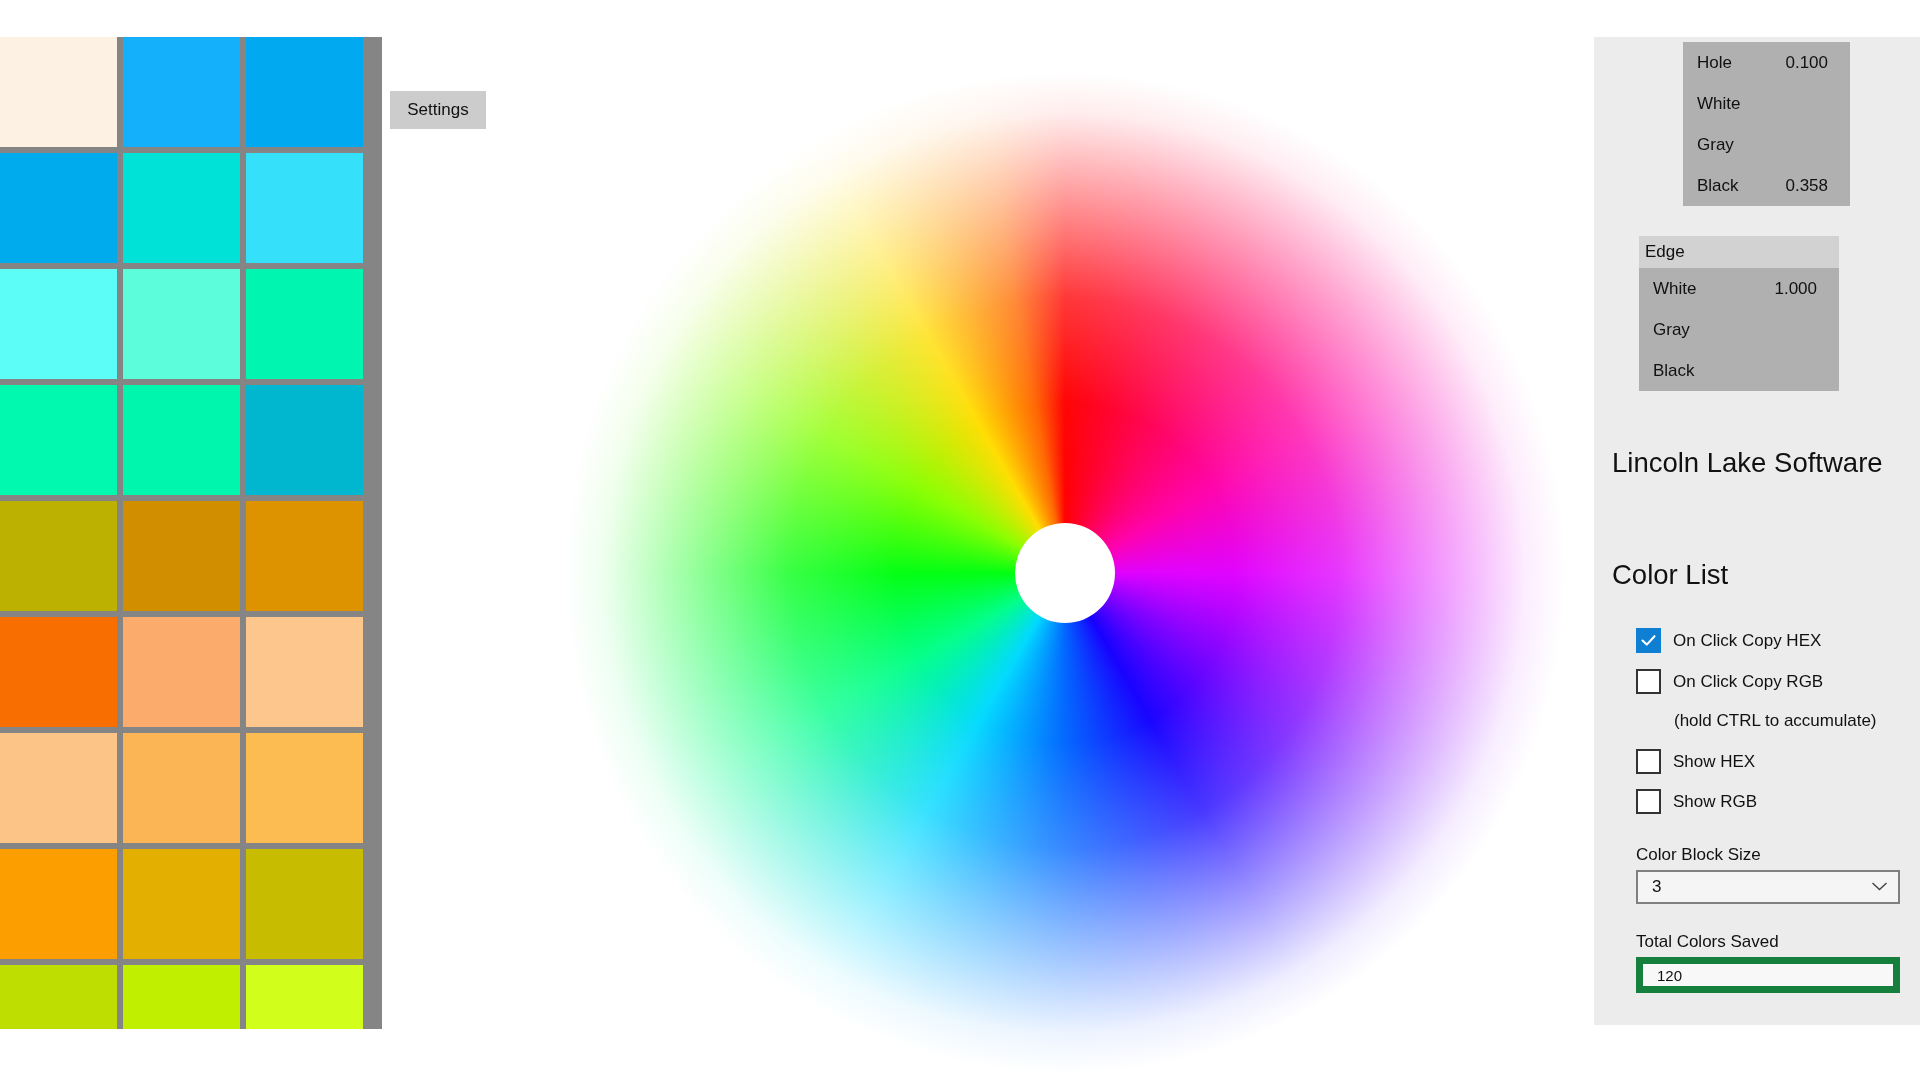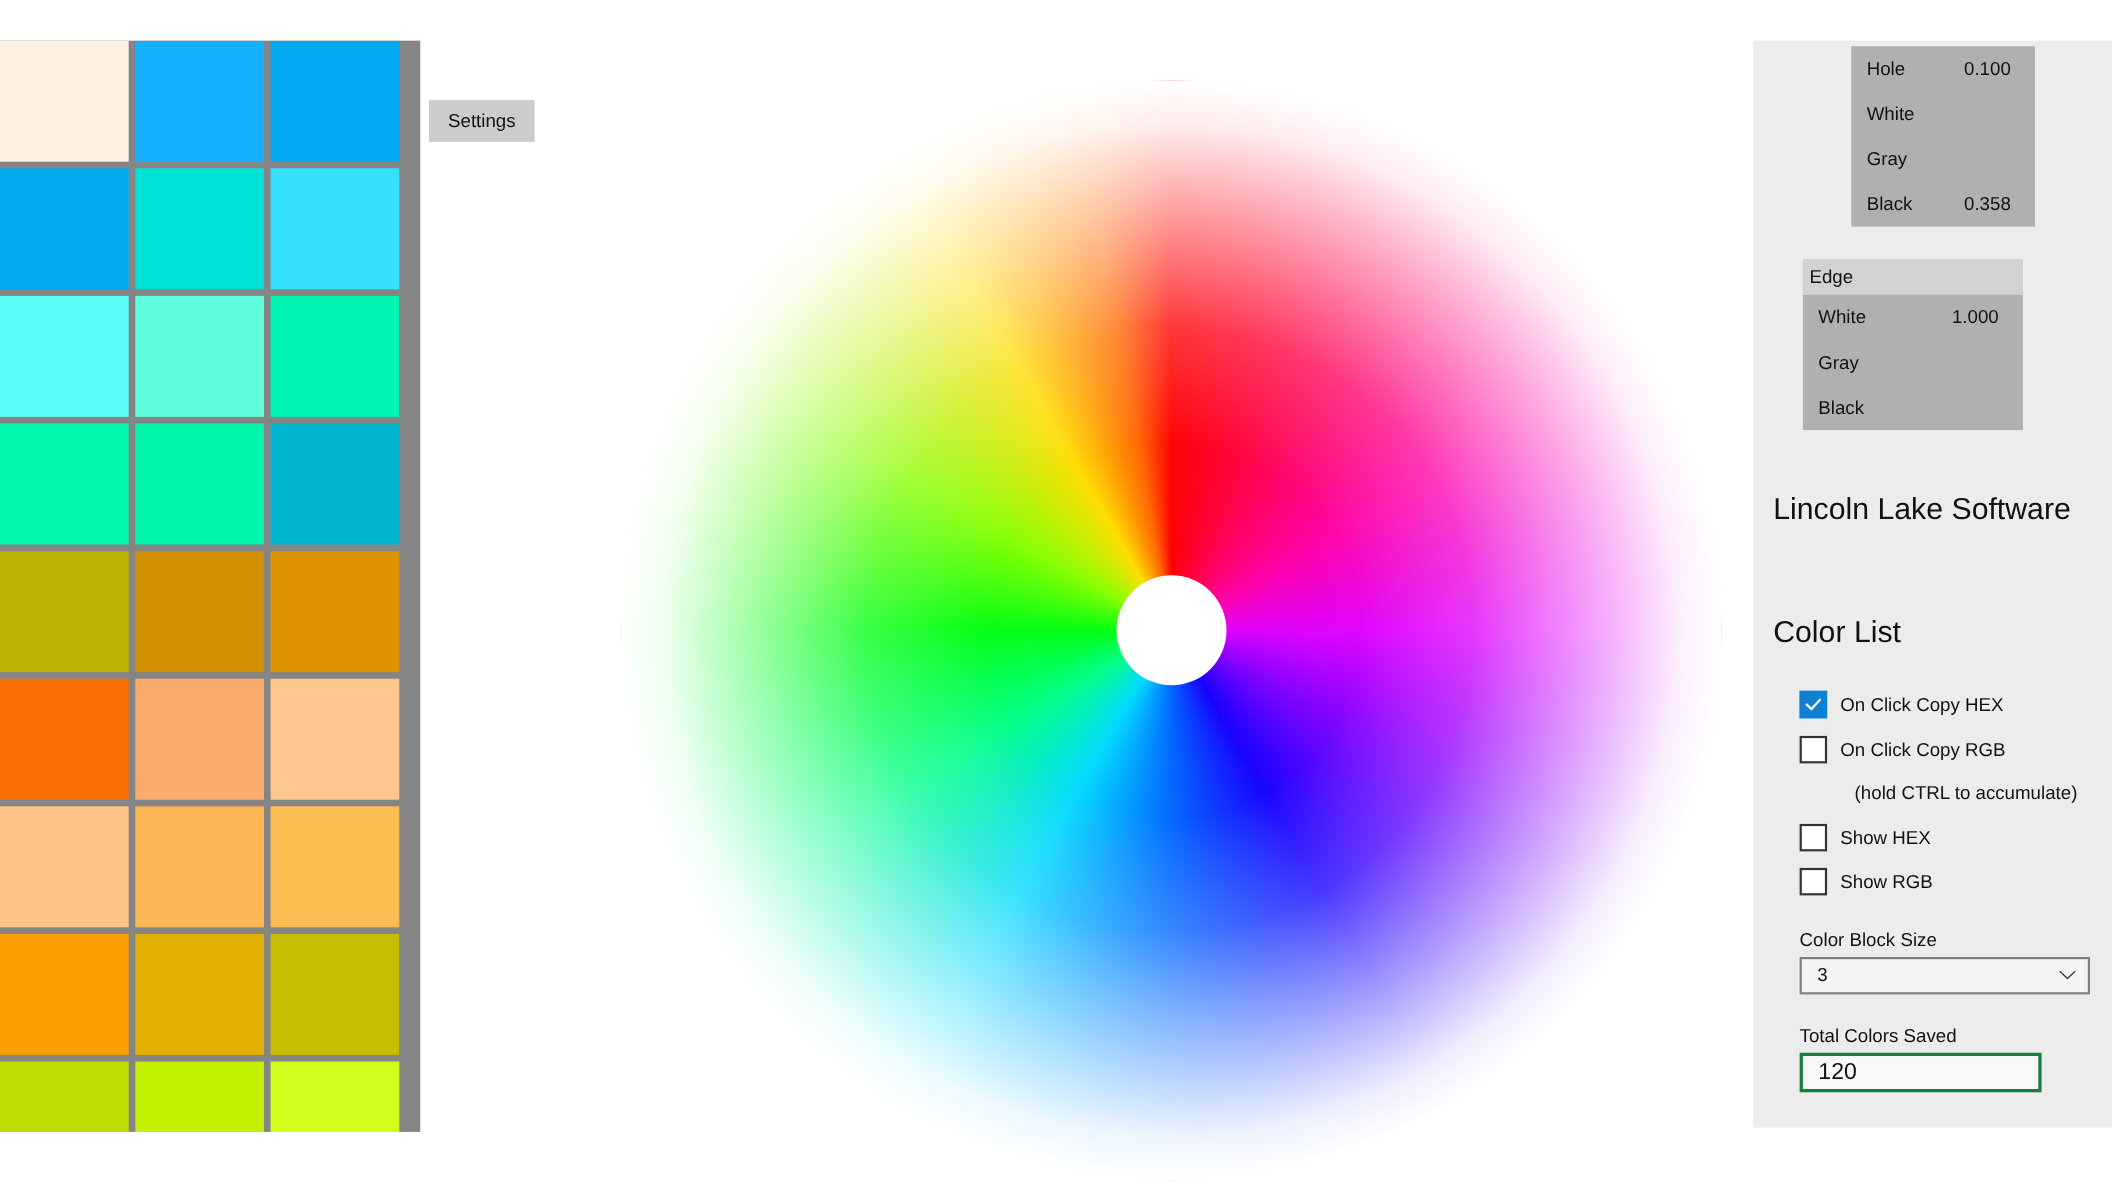--- a/index.html
+++ b/index.html
@@ -139,42 +139,42 @@
   .cbrow.r3 { top:712px; }
   .cbrow.r4 { top:752px; }
   .cbox {
     width:25px; height:25px; background:#fff; border:2px solid #333;
     display:flex; align-items:center; justify-content:center; flex:0 0 auto;
   }
   .cbox.checked { background:#0f7fd4; border-color:#0f7fd4; }
   .cbox.checked svg { display:block; }
   .cbox svg { display:none; }
   .hint {
-    position:absolute; left:92px; top:674px;
+    position:absolute; left:80px; top:674px;
     font-size:17px; color:#111;
   }
 
   .field-label {
     position:absolute; left:42px;
     font-size:17px; color:#111;
   }
   .lbl-blocksize { top:808px; }
   .lbl-totalsaved { top:895px; }
 
   .select-box {
     position:absolute; left:42px; top:833px; width:264px; height:34px;
     background:#f5f5f5; border:2px solid #808080;
     display:flex; align-items:center; justify-content:space-between;
     padding:0 10px 0 14px; font-size:17px; color:#111; cursor:pointer;
   }
   .text-box {
-    position:absolute; left:42px; top:920px; width:220px; height:36px;
-    background:#f8f8f8; border:3px solid #15803d;
+    position:absolute; left:42px; top:920px; width:264px; height:36px;
+    background:#f8f8f8; border:7px solid #15803d;
     display:flex; align-items:center; padding-left:14px;
-    font-size:21px; color:#111;
+    font-size:15px; color:#111;
   }
 </style>
 </head>
 <body>
 
 <div id="app">
 
 
   <div class="grid-wrap">
     <div class="grid" id="grid">

